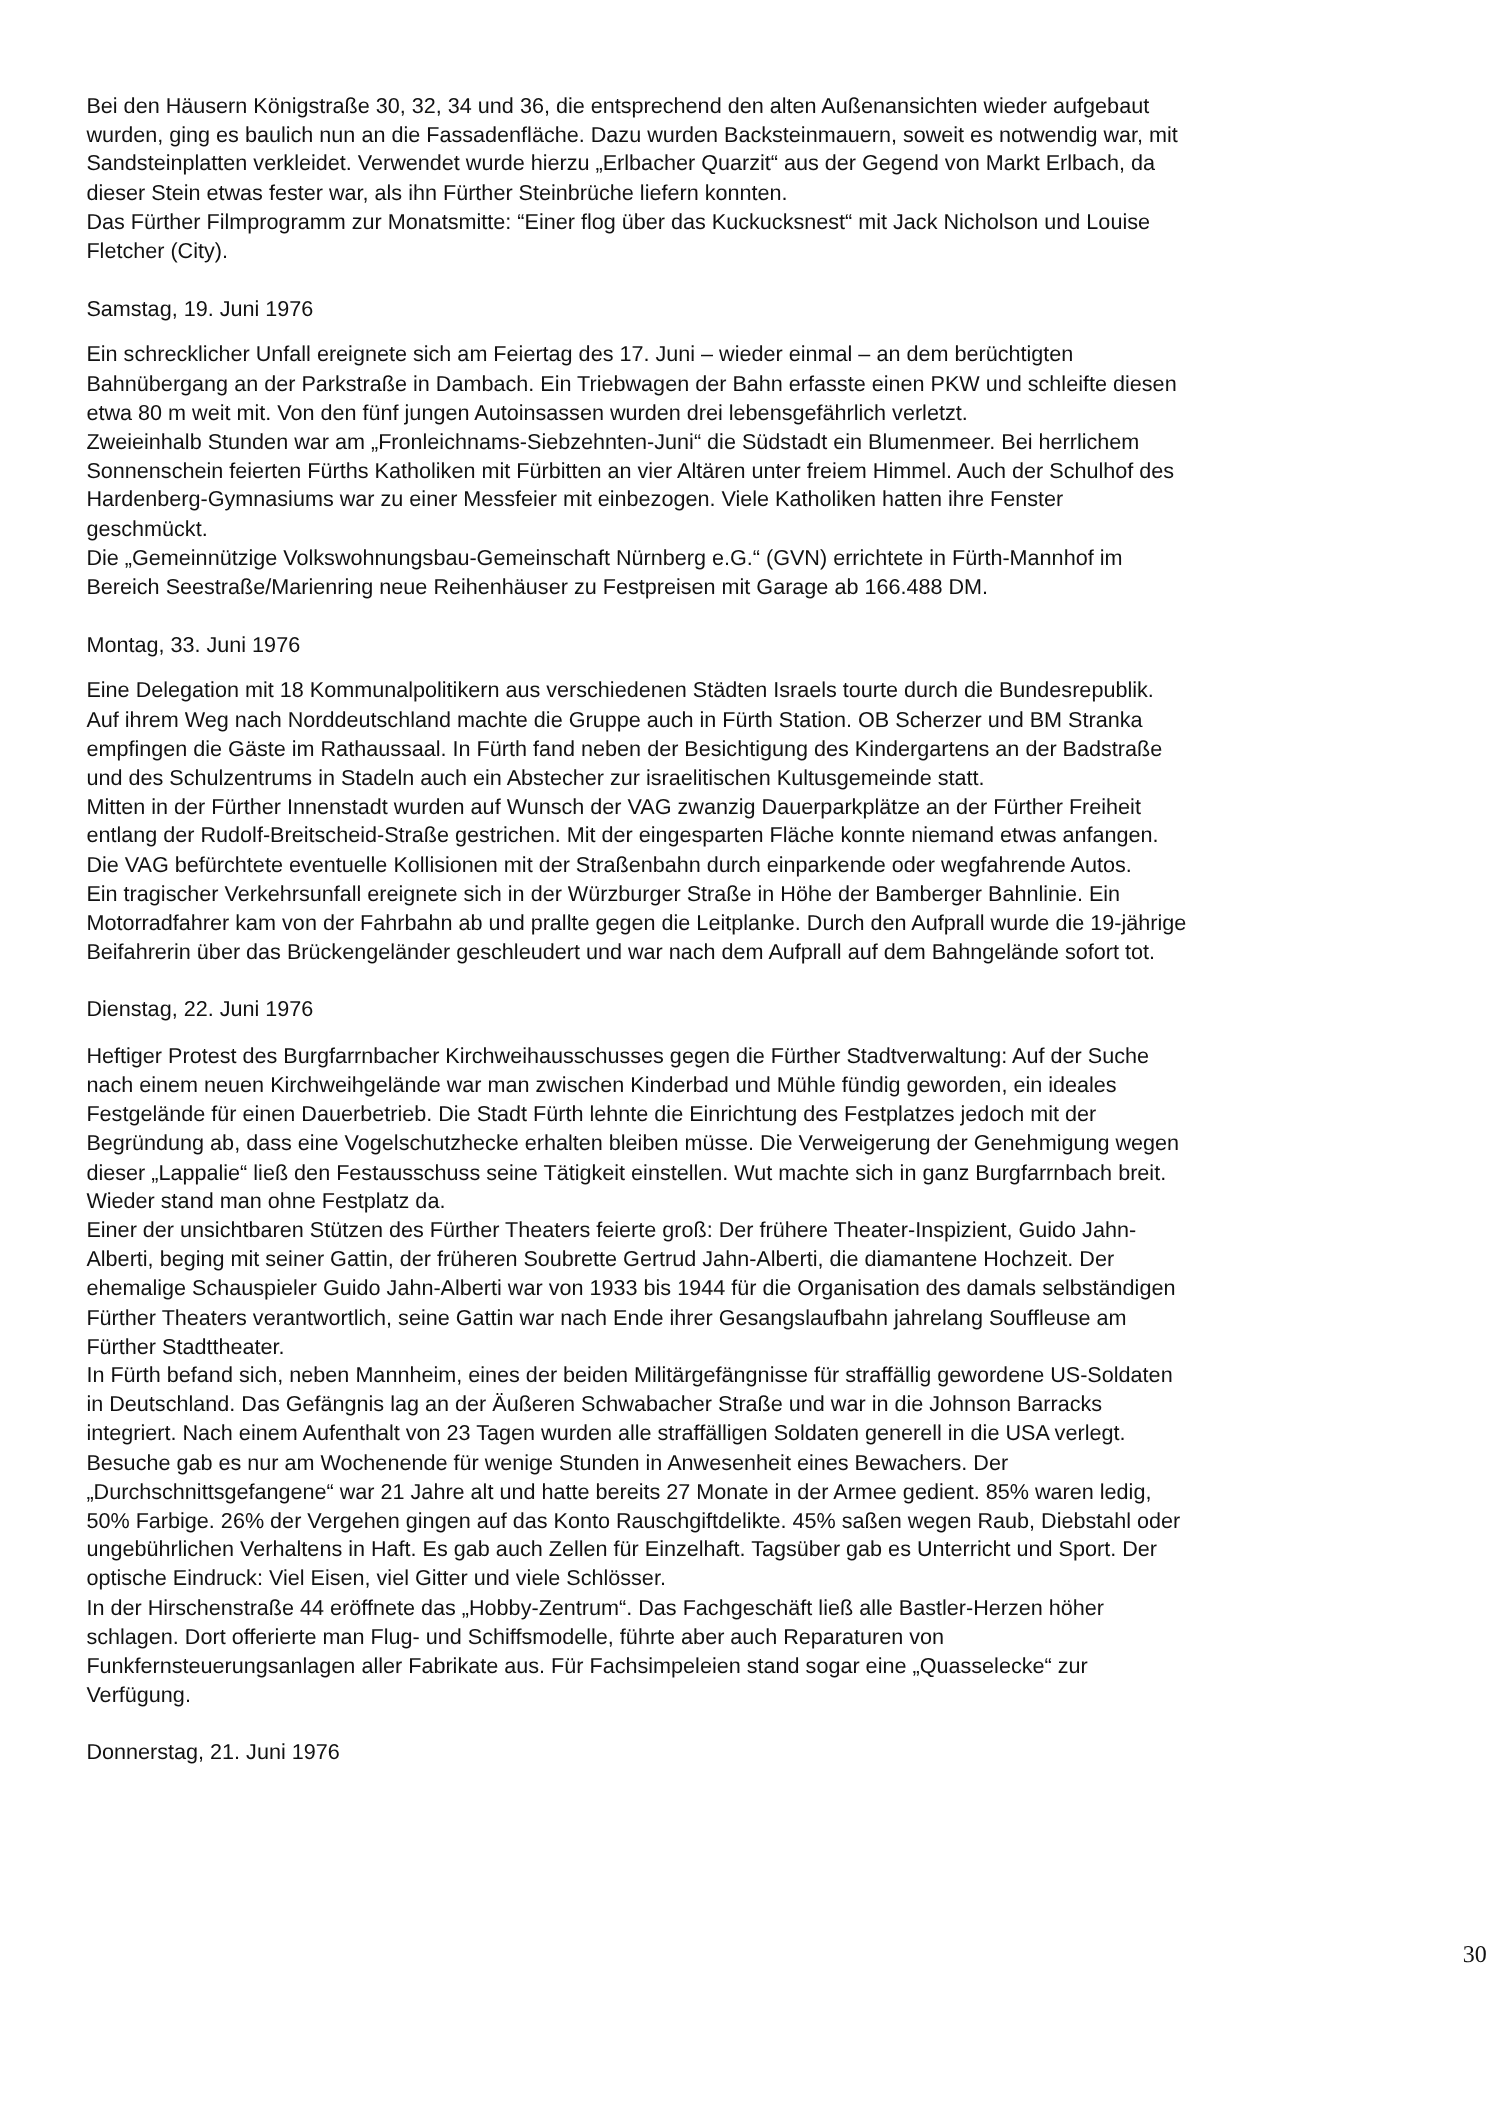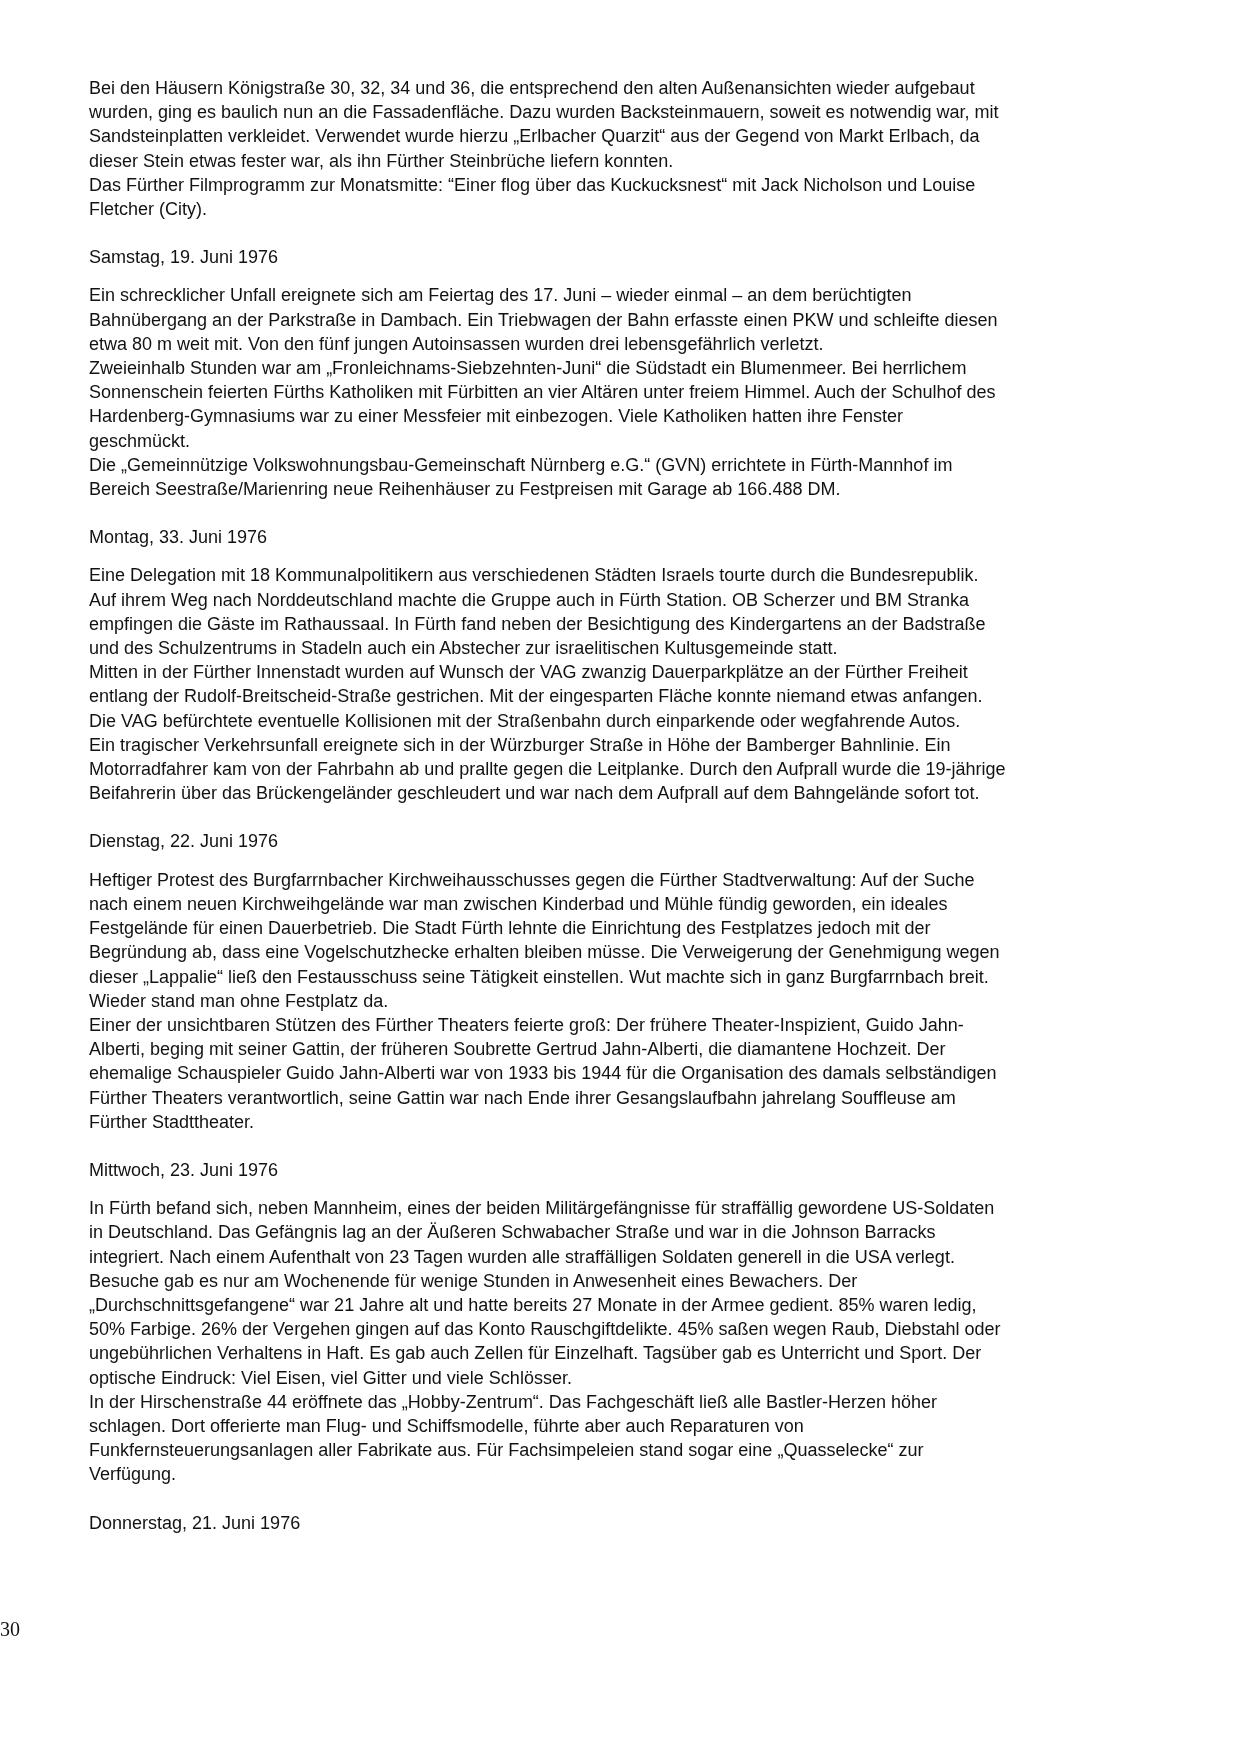--- a/index.html
+++ b/index.html
@@ -12,21 +12,21 @@
     width: 1239px;
     height: 1753px;
     background: #ffffff;
     color: #121212;
     font-family: "Liberation Sans", "DejaVu Sans", sans-serif;
     overflow: hidden;
   }
   .content {
     position: absolute;
     top: 76px;
-    left: 89px;
+    left: 72px;
     width: 1088px;
   }
   .para {
     margin: 0;
     font-size: 18px;
     line-height: 24.2px;
     white-space: pre-line;
     font-weight: 400;
   }
   .heading {
@@ -34,21 +34,21 @@
     font-size: 18px;
     line-height: 24.2px;
     font-weight: 400;
     white-space: pre-line;
   }
   .footer {
     position: absolute;
     top: 1618px;
     left: 0;
     width: 100%;
-    text-align: left;
+    text-align: right;
   }
   .page-number {
     font-family: "Liberation Serif", "DejaVu Serif", serif;
     font-size: 20px;
     color: #121212;
   }
 </style>
 </head>
 <body>
 
@@ -86,21 +86,20 @@
 nach einem neuen Kirchweihgelände war man zwischen Kinderbad und Mühle fündig geworden, ein ideales
 Festgelände für einen Dauerbetrieb. Die Stadt Fürth lehnte die Einrichtung des Festplatzes jedoch mit der
 Begründung ab, dass eine Vogelschutzhecke erhalten bleiben müsse. Die Verweigerung der Genehmigung wegen
 dieser „Lappalie“ ließ den Festausschuss seine Tätigkeit einstellen. Wut machte sich in ganz Burgfarrnbach breit.
 Wieder stand man ohne Festplatz da.
 Einer der unsichtbaren Stützen des Fürther Theaters feierte groß: Der frühere Theater-Inspizient, Guido Jahn-
 Alberti, beging mit seiner Gattin, der früheren Soubrette Gertrud Jahn-Alberti, die diamantene Hochzeit. Der
 ehemalige Schauspieler Guido Jahn-Alberti war von 1933 bis 1944 für die Organisation des damals selbständigen
 Fürther Theaters verantwortlich, seine Gattin war nach Ende ihrer Gesangslaufbahn jahrelang Souffleuse am
 Fürther Stadttheater.</p>
-    <h2 class="heading">Mittwoch, 23. Juni 1976</h2>
     <p class="para">In Fürth befand sich, neben Mannheim, eines der beiden Militärgefängnisse für straffällig gewordene US-Soldaten
 in Deutschland. Das Gefängnis lag an der Äußeren Schwabacher Straße und war in die Johnson Barracks
 integriert. Nach einem Aufenthalt von 23 Tagen wurden alle straffälligen Soldaten generell in die USA verlegt.
 Besuche gab es nur am Wochenende für wenige Stunden in Anwesenheit eines Bewachers. Der
 „Durchschnittsgefangene“ war 21 Jahre alt und hatte bereits 27 Monate in der Armee gedient. 85% waren ledig,
 50% Farbige. 26% der Vergehen gingen auf das Konto Rauschgiftdelikte. 45% saßen wegen Raub, Diebstahl oder
 ungebührlichen Verhaltens in Haft. Es gab auch Zellen für Einzelhaft. Tagsüber gab es Unterricht und Sport. Der
 optische Eindruck: Viel Eisen, viel Gitter und viele Schlösser.
 In der Hirschenstraße 44 eröffnete das „Hobby-Zentrum“. Das Fachgeschäft ließ alle Bastler-Herzen höher
 schlagen. Dort offerierte man Flug- und Schiffsmodelle, führte aber auch Reparaturen von

